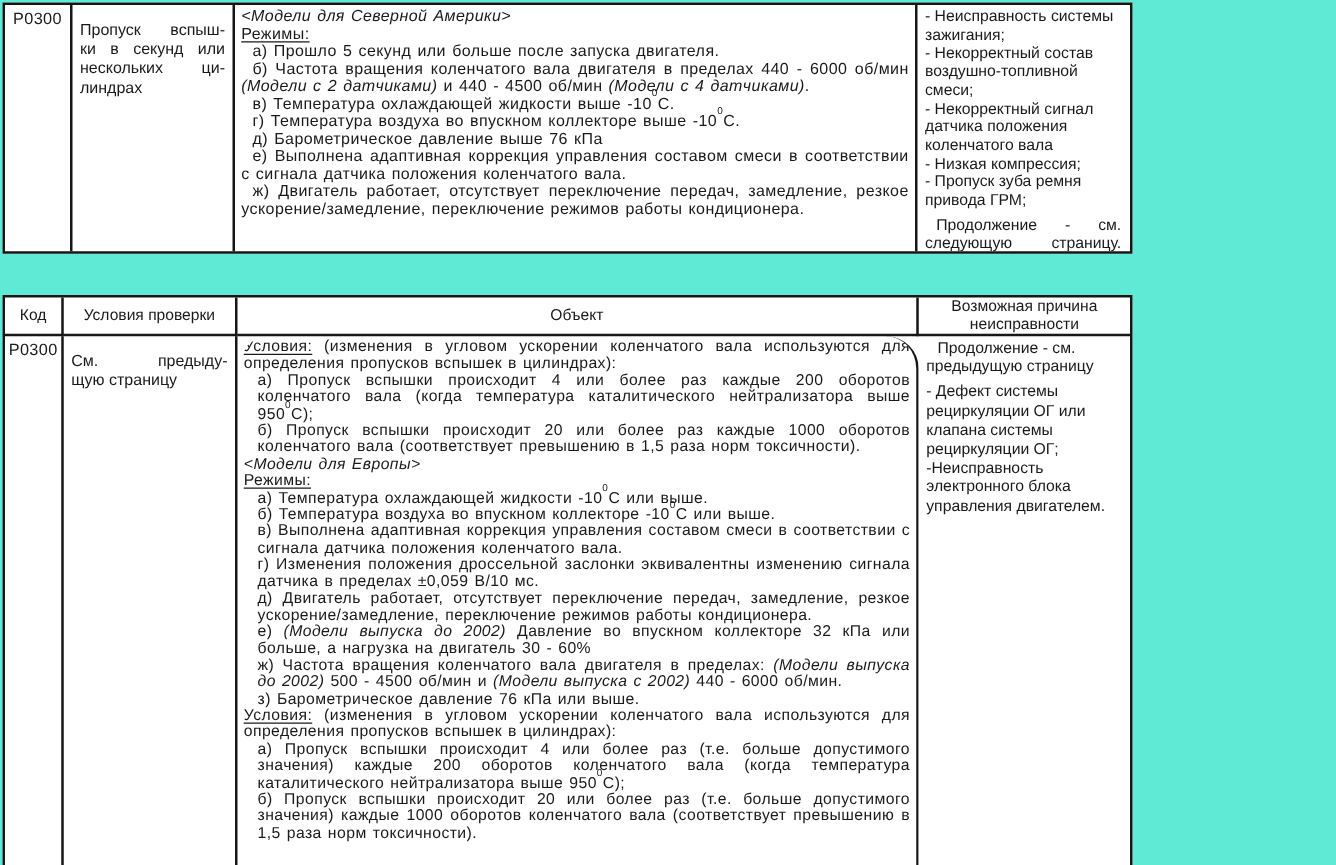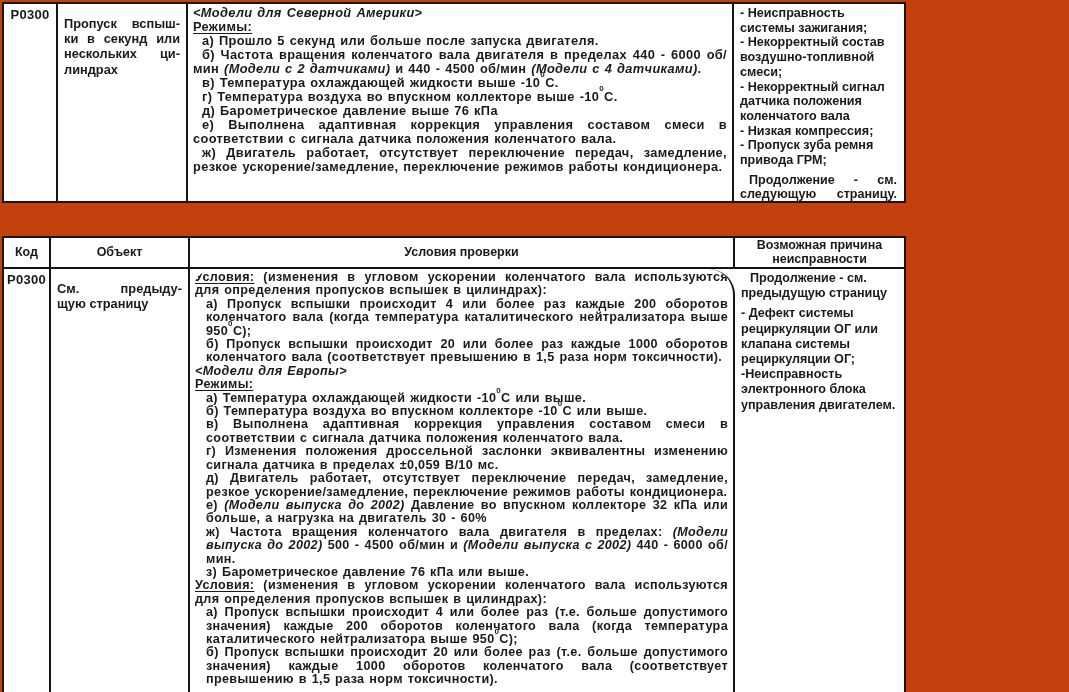--- a/index.html
+++ b/index.html
@@ -2,21 +2,21 @@
 <html lang="ru"><head>
 <meta charset="utf-8">
 <style>
   * { margin:0; padding:0; box-sizing:border-box; }
   html,body { background:#ffffff; }
   body {
     width:1069px; height:692px;
     font-family:"Liberation Sans","DejaVu Sans",sans-serif;
     color:#1a1a1a;
   }
-  #page { position:relative; width:1069px; height:692px; background:#c2410c; overflow:hidden;font-weight:bold; }
+  #page { position:relative; width:1069px; height:692px; background:#5eead4; overflow:hidden; }
 
   .tbl { position:absolute; left:2px; width:904px; border:2px solid #161616; background:#fff; display:grid; }
   #tbl-top  { top:2px;  height:201px; grid-template-columns:54px 130px 546px 1fr; }
   #tbl-main { top:207px; height:570px; grid-template-columns:47px 139px 545px 1fr; grid-template-rows:31px 1fr;margin-top:29px; }
 
   .cell { overflow:hidden; }
   .vr { border-right:2px solid #161616; }
   .hdr {
     border-bottom:2px solid #161616;
     display:flex; align-items:center; justify-content:center;
@@ -70,22 +70,22 @@
         <div class="para"><span>- Некорректный состав воздушно-топливной смеси;</span></div>
         <div class="para"><span>- Некорректный сигнал датчика положения коленчатого вала</span></div>
         <div class="para"><span>- Низкая компрессия;</span></div>
         <div class="para"><span>- Пропуск зуба ремня привода ГРМ;</span></div>
         <div class="para fi jl gap"><span>Продолжение - см. следующую страницу.</span></div>
       </div>
   </div>
 
   <div class="tbl" id="tbl-main">
     <div class="cell vr hdr">Код</div>
+    <div class="cell vr hdr">Условия проверки</div>
     <div class="cell vr hdr">Объект</div>
-    <div class="cell vr hdr">Условия проверки</div>
     <div class="cell hdr">Возможная причина неисправности</div>
 
     <div class="cell vr code-cell">P0300</div>
     <div class="cell vr obj-cell">
         <div class="para jl"><span>См. предыду-</span></div>
         <div class="para"><span>щую страницу</span></div>
       </div>
     <div class="cell vr cond-cell">
         <div class="para"><span class="un">Условия:</span><span> (изменения в угловом ускорении коленчатого вала используются для определения пропусков вспышек в цилиндрах):</span></div>
         <div class="para ind"><span>а) Пропуск вспышки происходит 4 или более раз каждые 200 оборотов коленчатого вала (когда температура каталитического нейтрализатора выше 950</span><sup>0</sup><span>С);</span></div>

